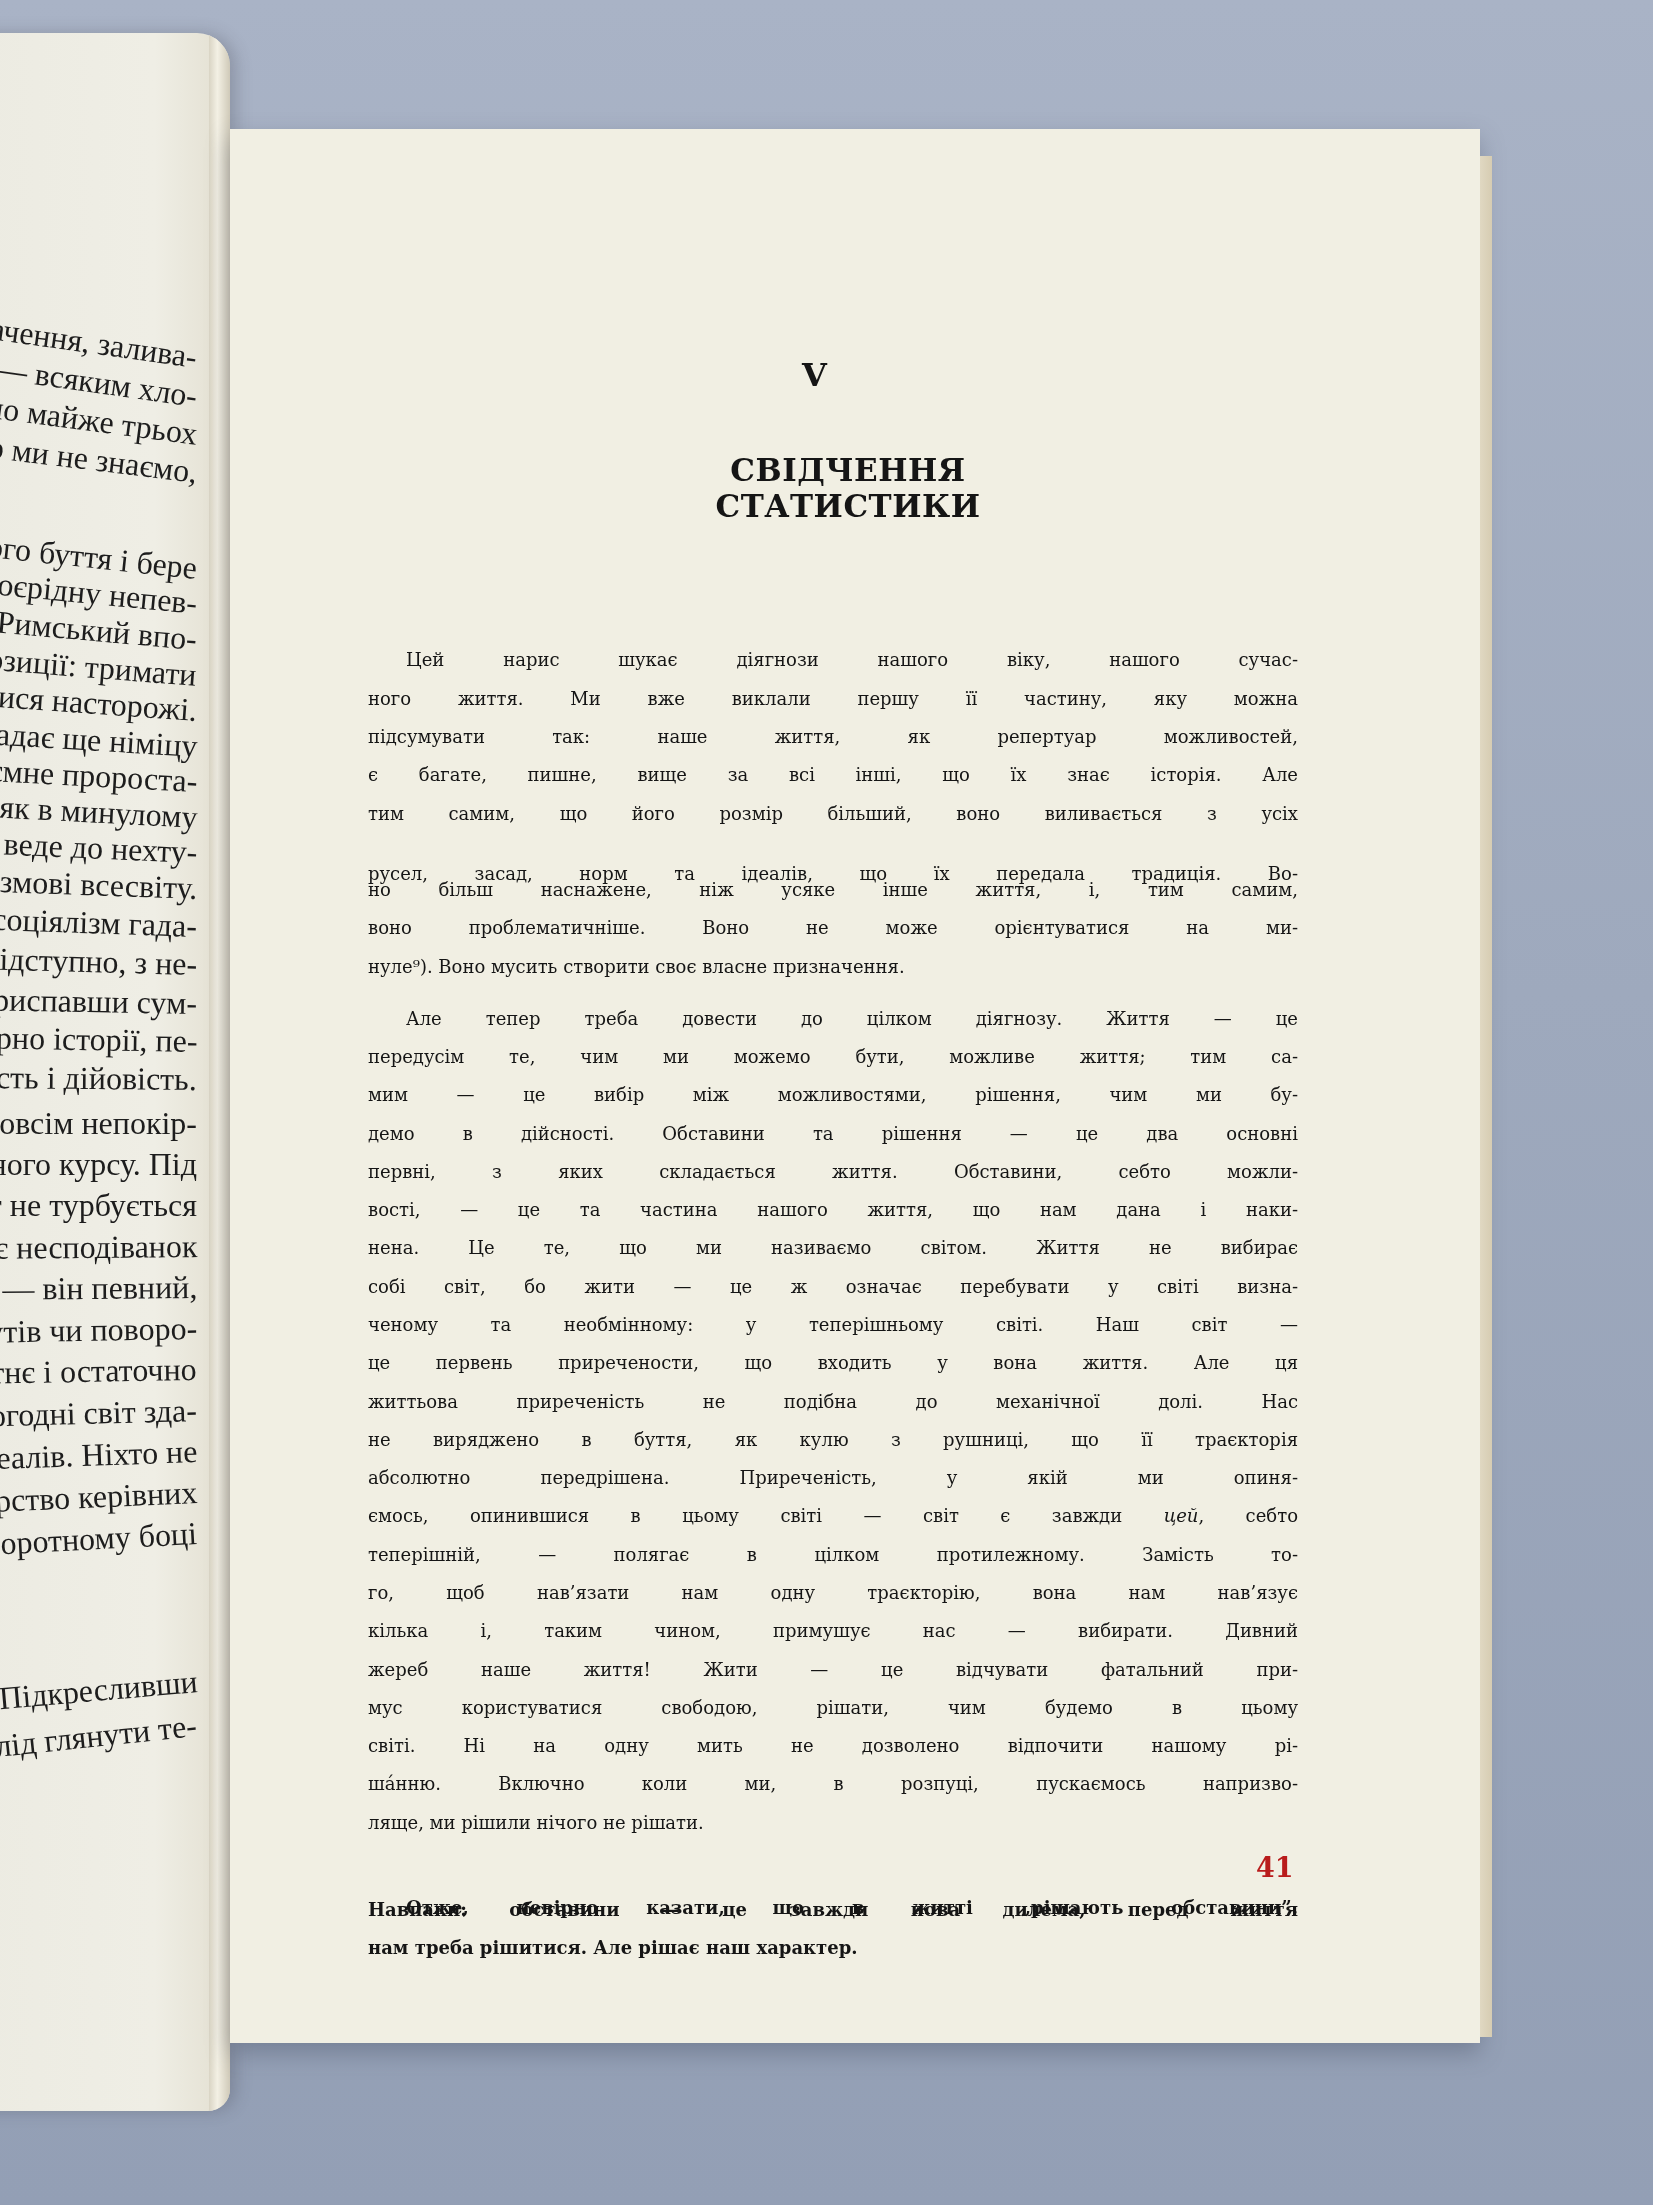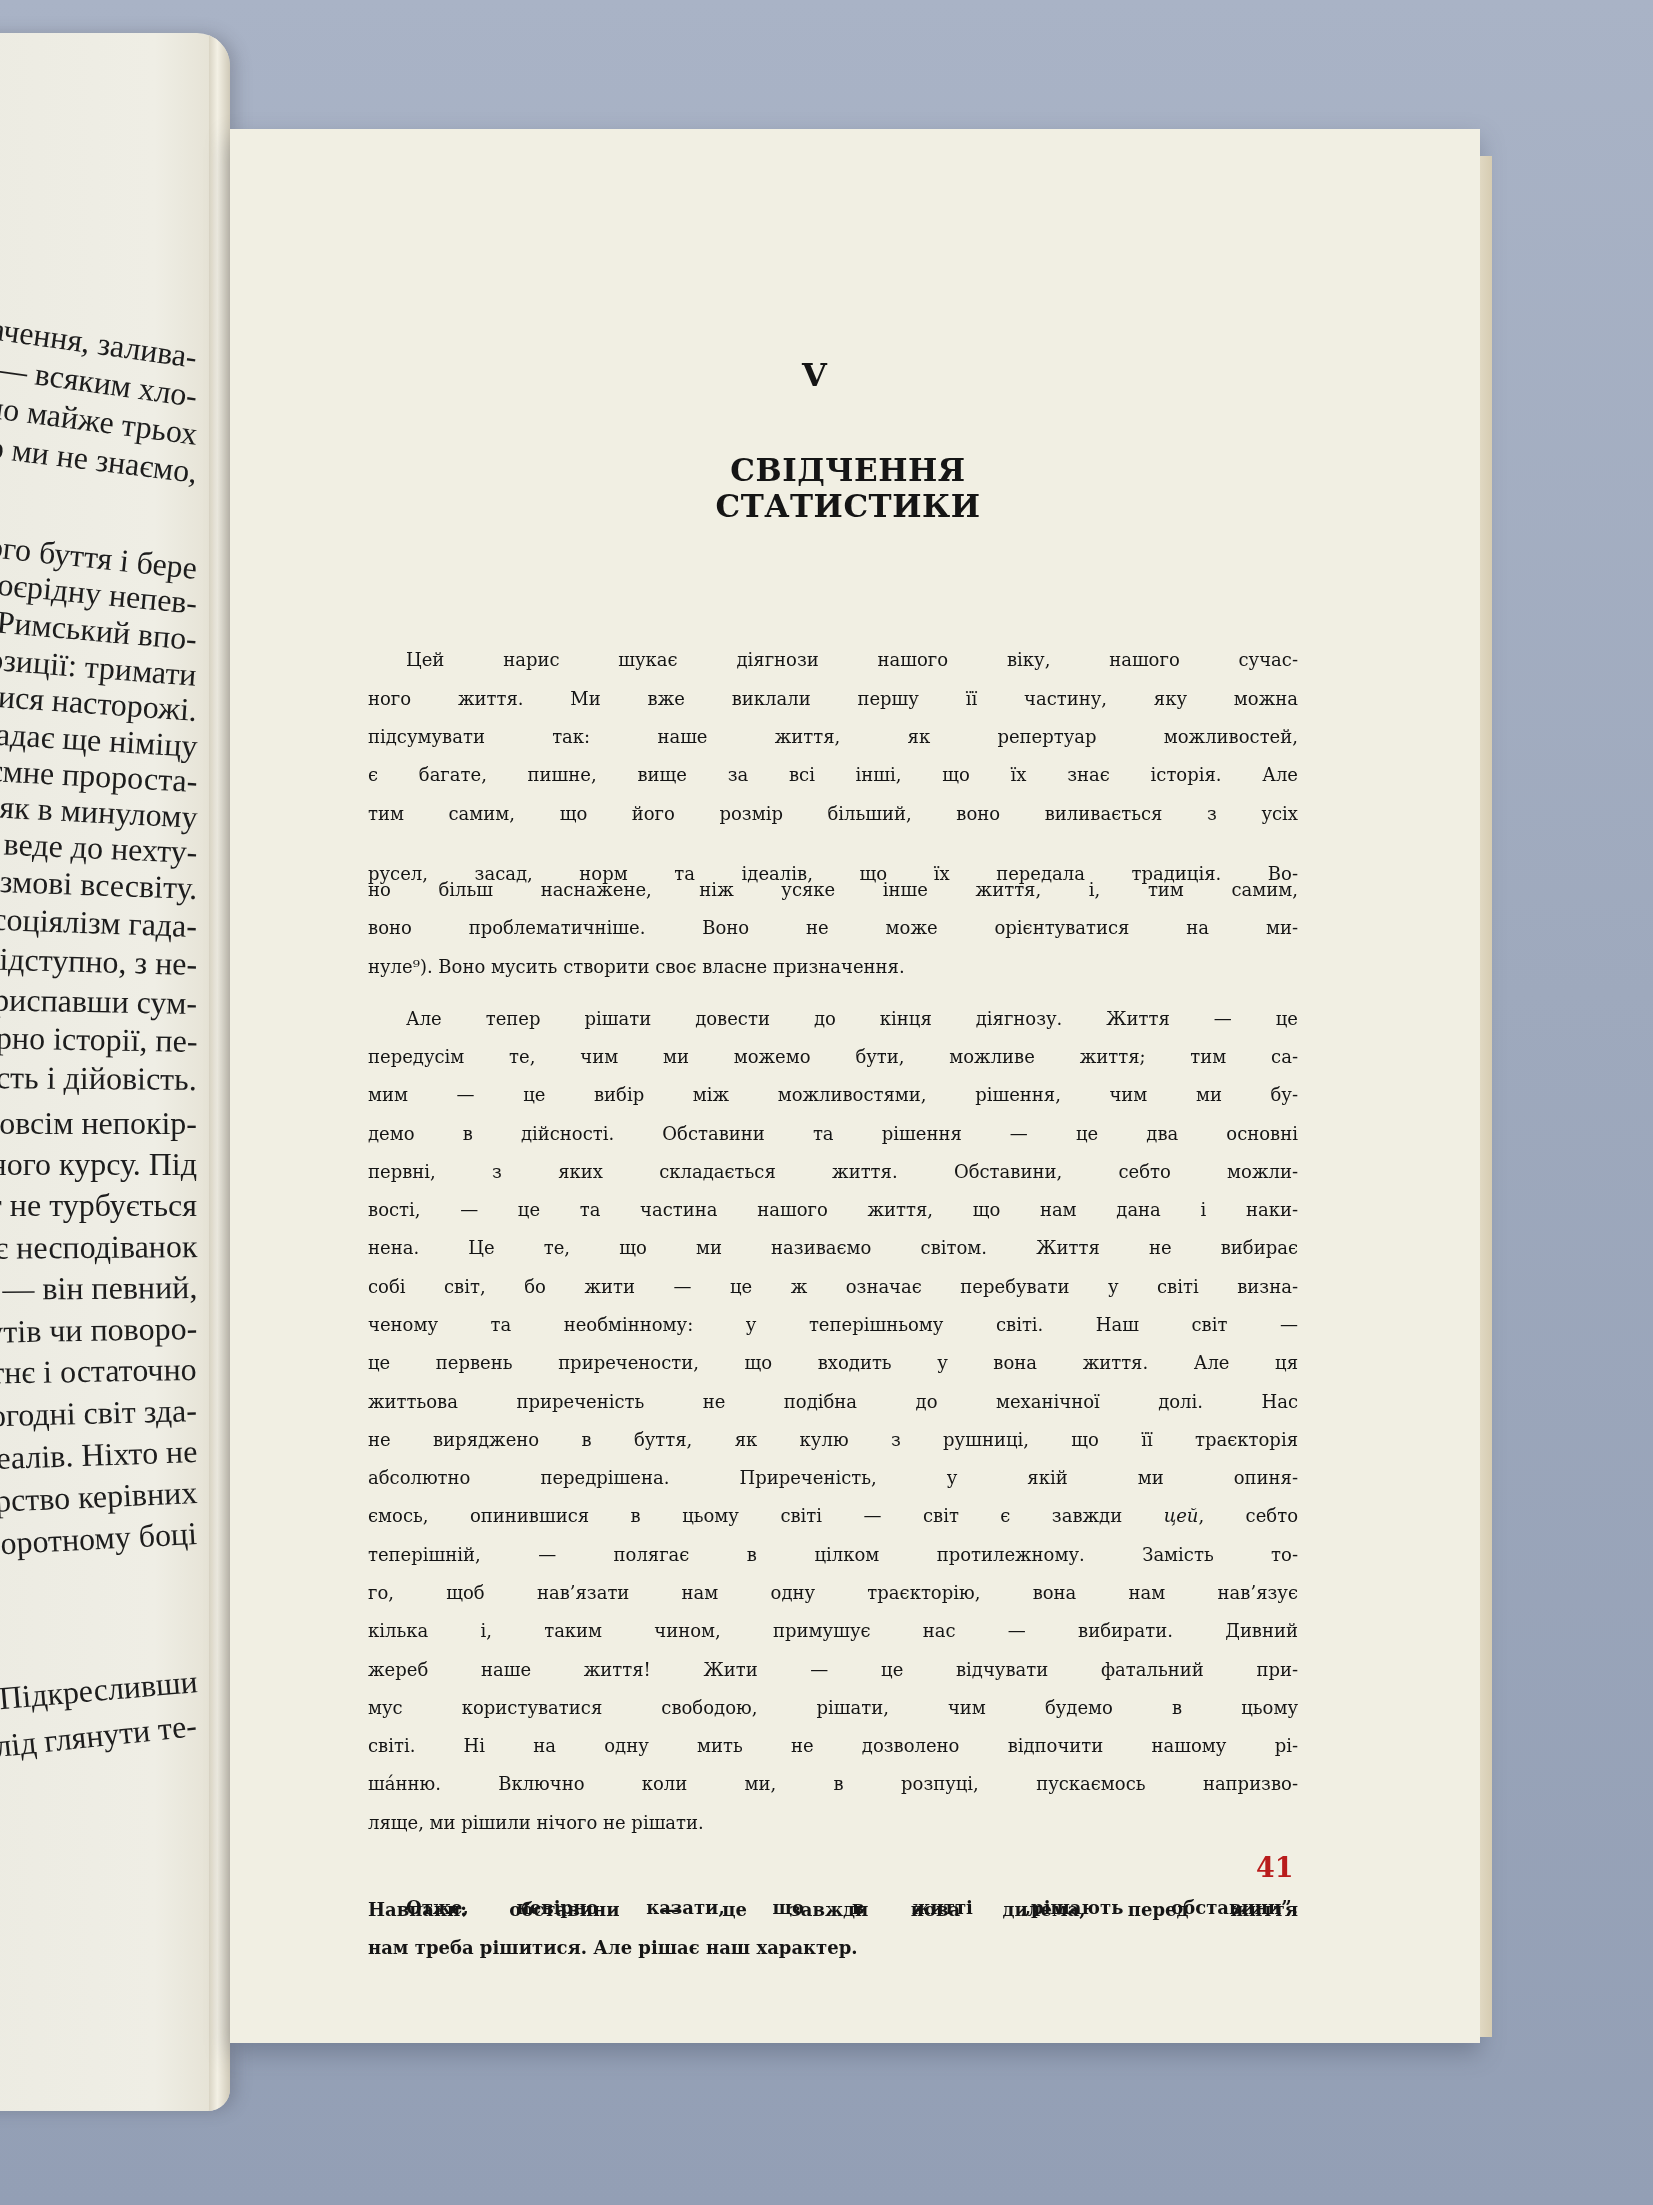--- a/index.html
+++ b/index.html
@@ -177,21 +177,21 @@
     <div class="line indent" style="top:284px;">Цей нарис шукає діягнози нашого віку, нашого сучас-</div>
     <div class="line" style="top:323px;">ного життя. Ми вже виклали першу її частину, яку можна</div>
     <div class="line" style="top:361px;">підсумувати так: наше життя, як репертуар можливостей,</div>
     <div class="line" style="top:399px;">є багате, пишне, вище за всі інші, що їх знає історія. Але</div>
     <div class="line" style="top:438px;">тим самим, що його розмір більший, воно виливається з усіх</div>
     <div class="line" style="top:476px;margin-top:22px;">русел, засад, норм та ідеалів, що їх передала традиція. Во-</div>
     <div class="line" style="top:514px;">но більш наснажене, ніж усяке інше життя, і, тим самим,</div>
     <div class="line" style="top:552px;">воно проблематичніше. Воно не може орієнтуватися на ми-</div>
     <div class="line last" style="top:591px;">нуле⁹). Воно мусить створити своє власне призначення.</div>
 
-    <div class="line indent" style="top:643px;">Але тепер рішати довести до кінця діягнозу. Життя — це</div>
+    <div class="line indent" style="top:643px;">Але тепер треба довести до цілком діягнозу. Життя — це</div>
     <div class="line" style="top:681px;">передусім те, чим ми можемо бути, можливе життя; тим са-</div>
     <div class="line" style="top:719px;">мим — це вибір між можливостями, рішення, чим ми бу-</div>
     <div class="line" style="top:758px;">демо в дійсності. Обставини та рішення — це два основні</div>
     <div class="line" style="top:796px;">первні, з яких складається життя. Обставини, себто можли-</div>
     <div class="line" style="top:834px;">вості, — це та частина нашого життя, що нам дана і наки-</div>
     <div class="line" style="top:872px;">нена. Це те, що ми називаємо світом. Життя не вибирає</div>
     <div class="line" style="top:911px;">собі світ, бо жити — це ж означає перебувати у світі визна-</div>
     <div class="line" style="top:949px;">ченому та необмінному: у теперішньому світі. Наш світ —</div>
     <div class="line" style="top:987px;">це первень приречености, що входить у вона життя. Але ця</div>
     <div class="line" style="top:1026px;">життьова приреченість не подібна до механічної долі. Нас</div>

